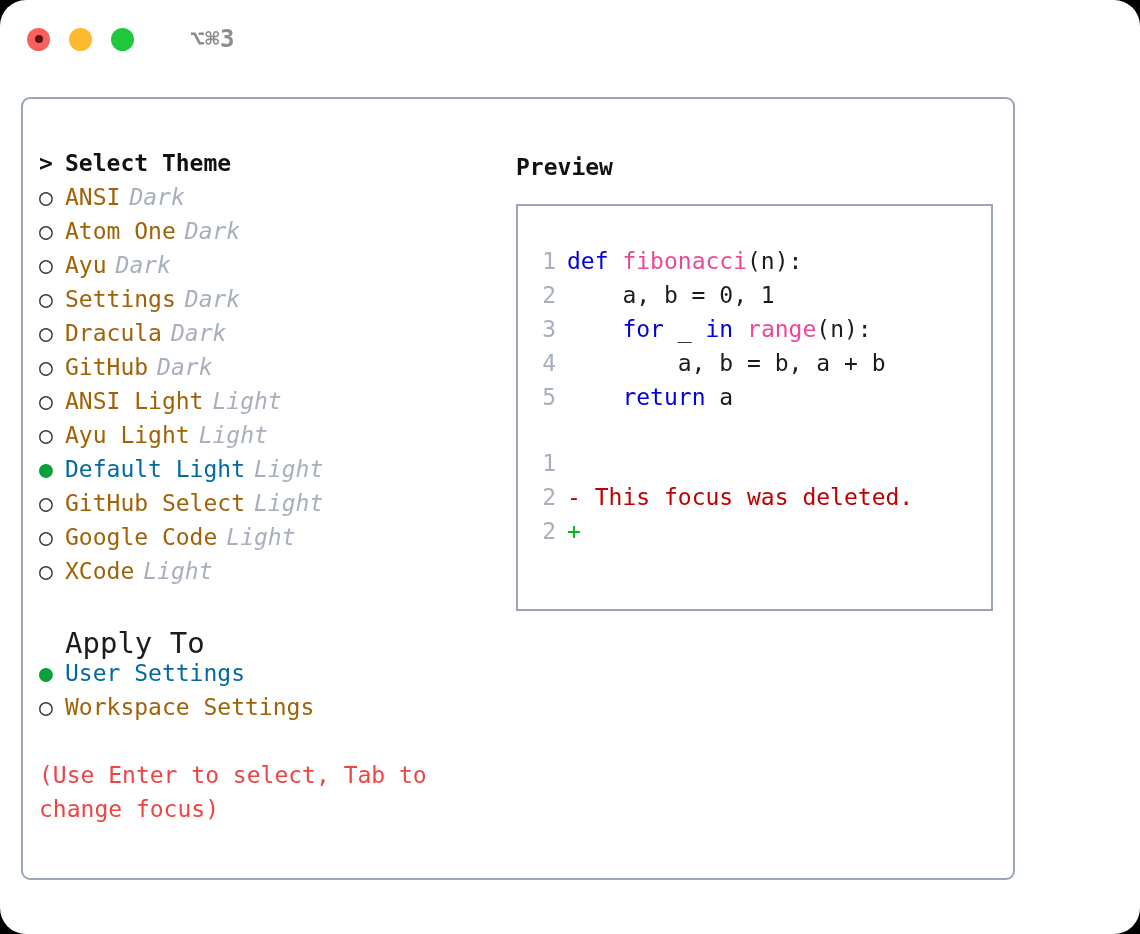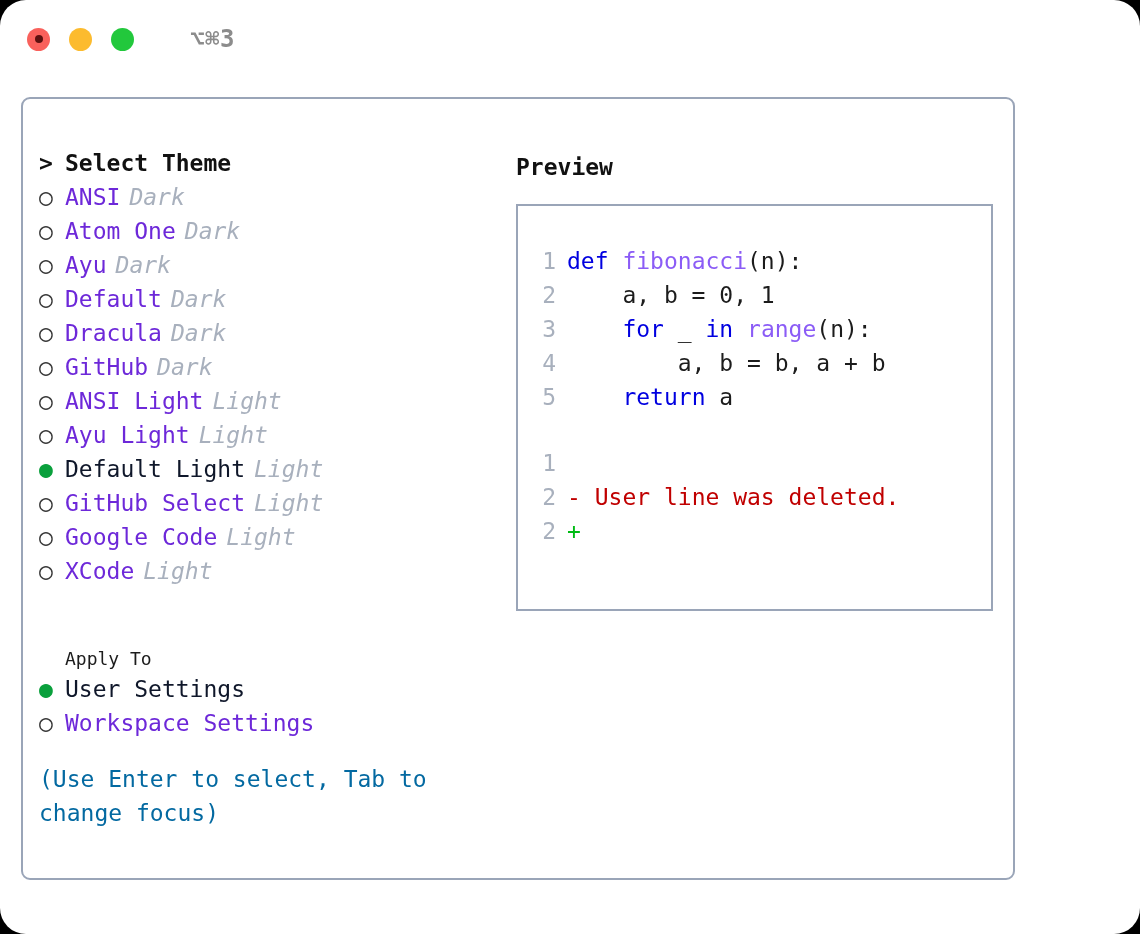--- a/index.html
+++ b/index.html
@@ -82,40 +82,39 @@
   .bullet {
     display: inline-block;
     width: 26px;
     flex: 0 0 26px;
     color: #3a3a3a;
     font-size: 23px;
   }
   .bullet.on { color: #0aa03c; }
   .header-row { font-weight: bold; color: #111111; }
   .header-row .bullet { color: #111111; font-weight: bold; }
-  .label { color: #6d28d9; }
-  .label.sel { color: #0f172a; text-align: center; }
+  .label { color: #a16207; }
+  .label.sel { color: #0369a1; text-align: center; }
   .kind {
     color: #a8b0bd;
     margin-left: 9px;
     font-style: italic;
   }
   .spacer { height: 34px; }
   .apply-title {
     color: #1c1c1c;
-    font-size: 18px;
+    font-size: 29px;
     padding-left: 26px;
     height: 34px;
     line-height: 34px;
     white-space: pre;
-    margin-top: 16px;
   }
   .hint {
-    margin-top: 18px;
-    color: #0369a1;
+    margin-top: 30px;
+    color: #ef4444;
     font-size: 23px;
     line-height: 34px;
     width: 400px;
   }
 
   
   .right-col {
     position: absolute;
     left: 493px; top: 51px;
     width: 490px;
@@ -145,21 +144,21 @@
   }
   .ln {
     display: inline-block;
     width: 26px;
     flex: 0 0 26px;
     text-align: right;
     color: #a8b0bd;
     margin-right: 11px;
   }
   .tok-kw   { color: #0000e0; }
-  .tok-fn   { color: #8b5cf6; }
+  .tok-fn   { color: #ec4899; }
   .tok-pl   { color: #1c1c1c; }
   .gap-line { height: 32px; }
   .diff-ctx { color: #8a8a8a; }
   .diff-del { color: #c00000; }
   .diff-add { color: #00bb14; }
 </style>
 </head>
 <body>
 
 <div class="page">
@@ -179,21 +178,21 @@
 
       <div class="row header-row">
         <span class="bullet">&gt;</span>
         <span>Select Theme</span>
       </div>
 
       <div id="theme-list">
           <div class="row"><span class="bullet">○</span><span class="label">ANSI</span><span class="kind">Dark</span></div>
           <div class="row"><span class="bullet">○</span><span class="label">Atom One</span><span class="kind">Dark</span></div>
           <div class="row"><span class="bullet">○</span><span class="label">Ayu</span><span class="kind">Dark</span></div>
-          <div class="row"><span class="bullet">○</span><span class="label">Default</span><span class="kind">Dark</span></div>
+          <div class="row"><span class="bullet">○</span><span class="label">Settings</span><span class="kind">Dark</span></div>
           <div class="row"><span class="bullet">○</span><span class="label">Dracula</span><span class="kind">Dark</span></div>
           <div class="row"><span class="bullet">○</span><span class="label">GitHub</span><span class="kind">Dark</span></div>
           <div class="row"><span class="bullet">○</span><span class="label">ANSI Light</span><span class="kind">Light</span></div>
           <div class="row"><span class="bullet">○</span><span class="label">Ayu Light</span><span class="kind">Light</span></div>
           <div class="row"><span class="bullet on">●</span><span class="label sel">Default Light</span><span class="kind">Light</span></div>
           <div class="row"><span class="bullet">○</span><span class="label">GitHub Select</span><span class="kind">Light</span></div>
           <div class="row"><span class="bullet">○</span><span class="label">Google Code</span><span class="kind">Light</span></div>
           <div class="row"><span class="bullet">○</span><span class="label">XCode</span><span class="kind">Light</span></div>
         </div>
 
@@ -215,20 +214,20 @@
         <div id="code-block">
             <div class="code-line"><span class="ln">1</span><span class="tok-kw">def </span><span class="tok-fn">fibonacci</span><span class="tok-pl">(n):</span></div>
             <div class="code-line"><span class="ln">2</span><span class="tok-pl">    a, b = 0, 1</span></div>
             <div class="code-line"><span class="ln">3</span><span class="tok-pl">    </span><span class="tok-kw">for</span><span class="tok-pl"> _ </span><span class="tok-kw">in </span><span class="tok-fn">range</span><span class="tok-pl">(n):</span></div>
             <div class="code-line"><span class="ln">4</span><span class="tok-pl">        a, b = b, a + b</span></div>
             <div class="code-line"><span class="ln">5</span><span class="tok-pl">    </span><span class="tok-kw">return</span><span class="tok-pl"> a</span></div>
           </div>
         <div class="gap-line"></div>
         <div id="diff-block">
             <div class="code-line"><span class="ln">1</span><span class="diff-ctx"> </span></div>
-            <div class="code-line"><span class="ln">2</span><span class="diff-del">-</span><span class="diff-del"> User line was deleted.</span></div>
+            <div class="code-line"><span class="ln">2</span><span class="diff-del">-</span><span class="diff-del"> This focus was deleted.</span></div>
             <div class="code-line"><span class="ln">2</span><span class="diff-add">+</span></div>
           </div>
       </div>
     </div>
 
   </div>
 </div>
 
 </body></html>

